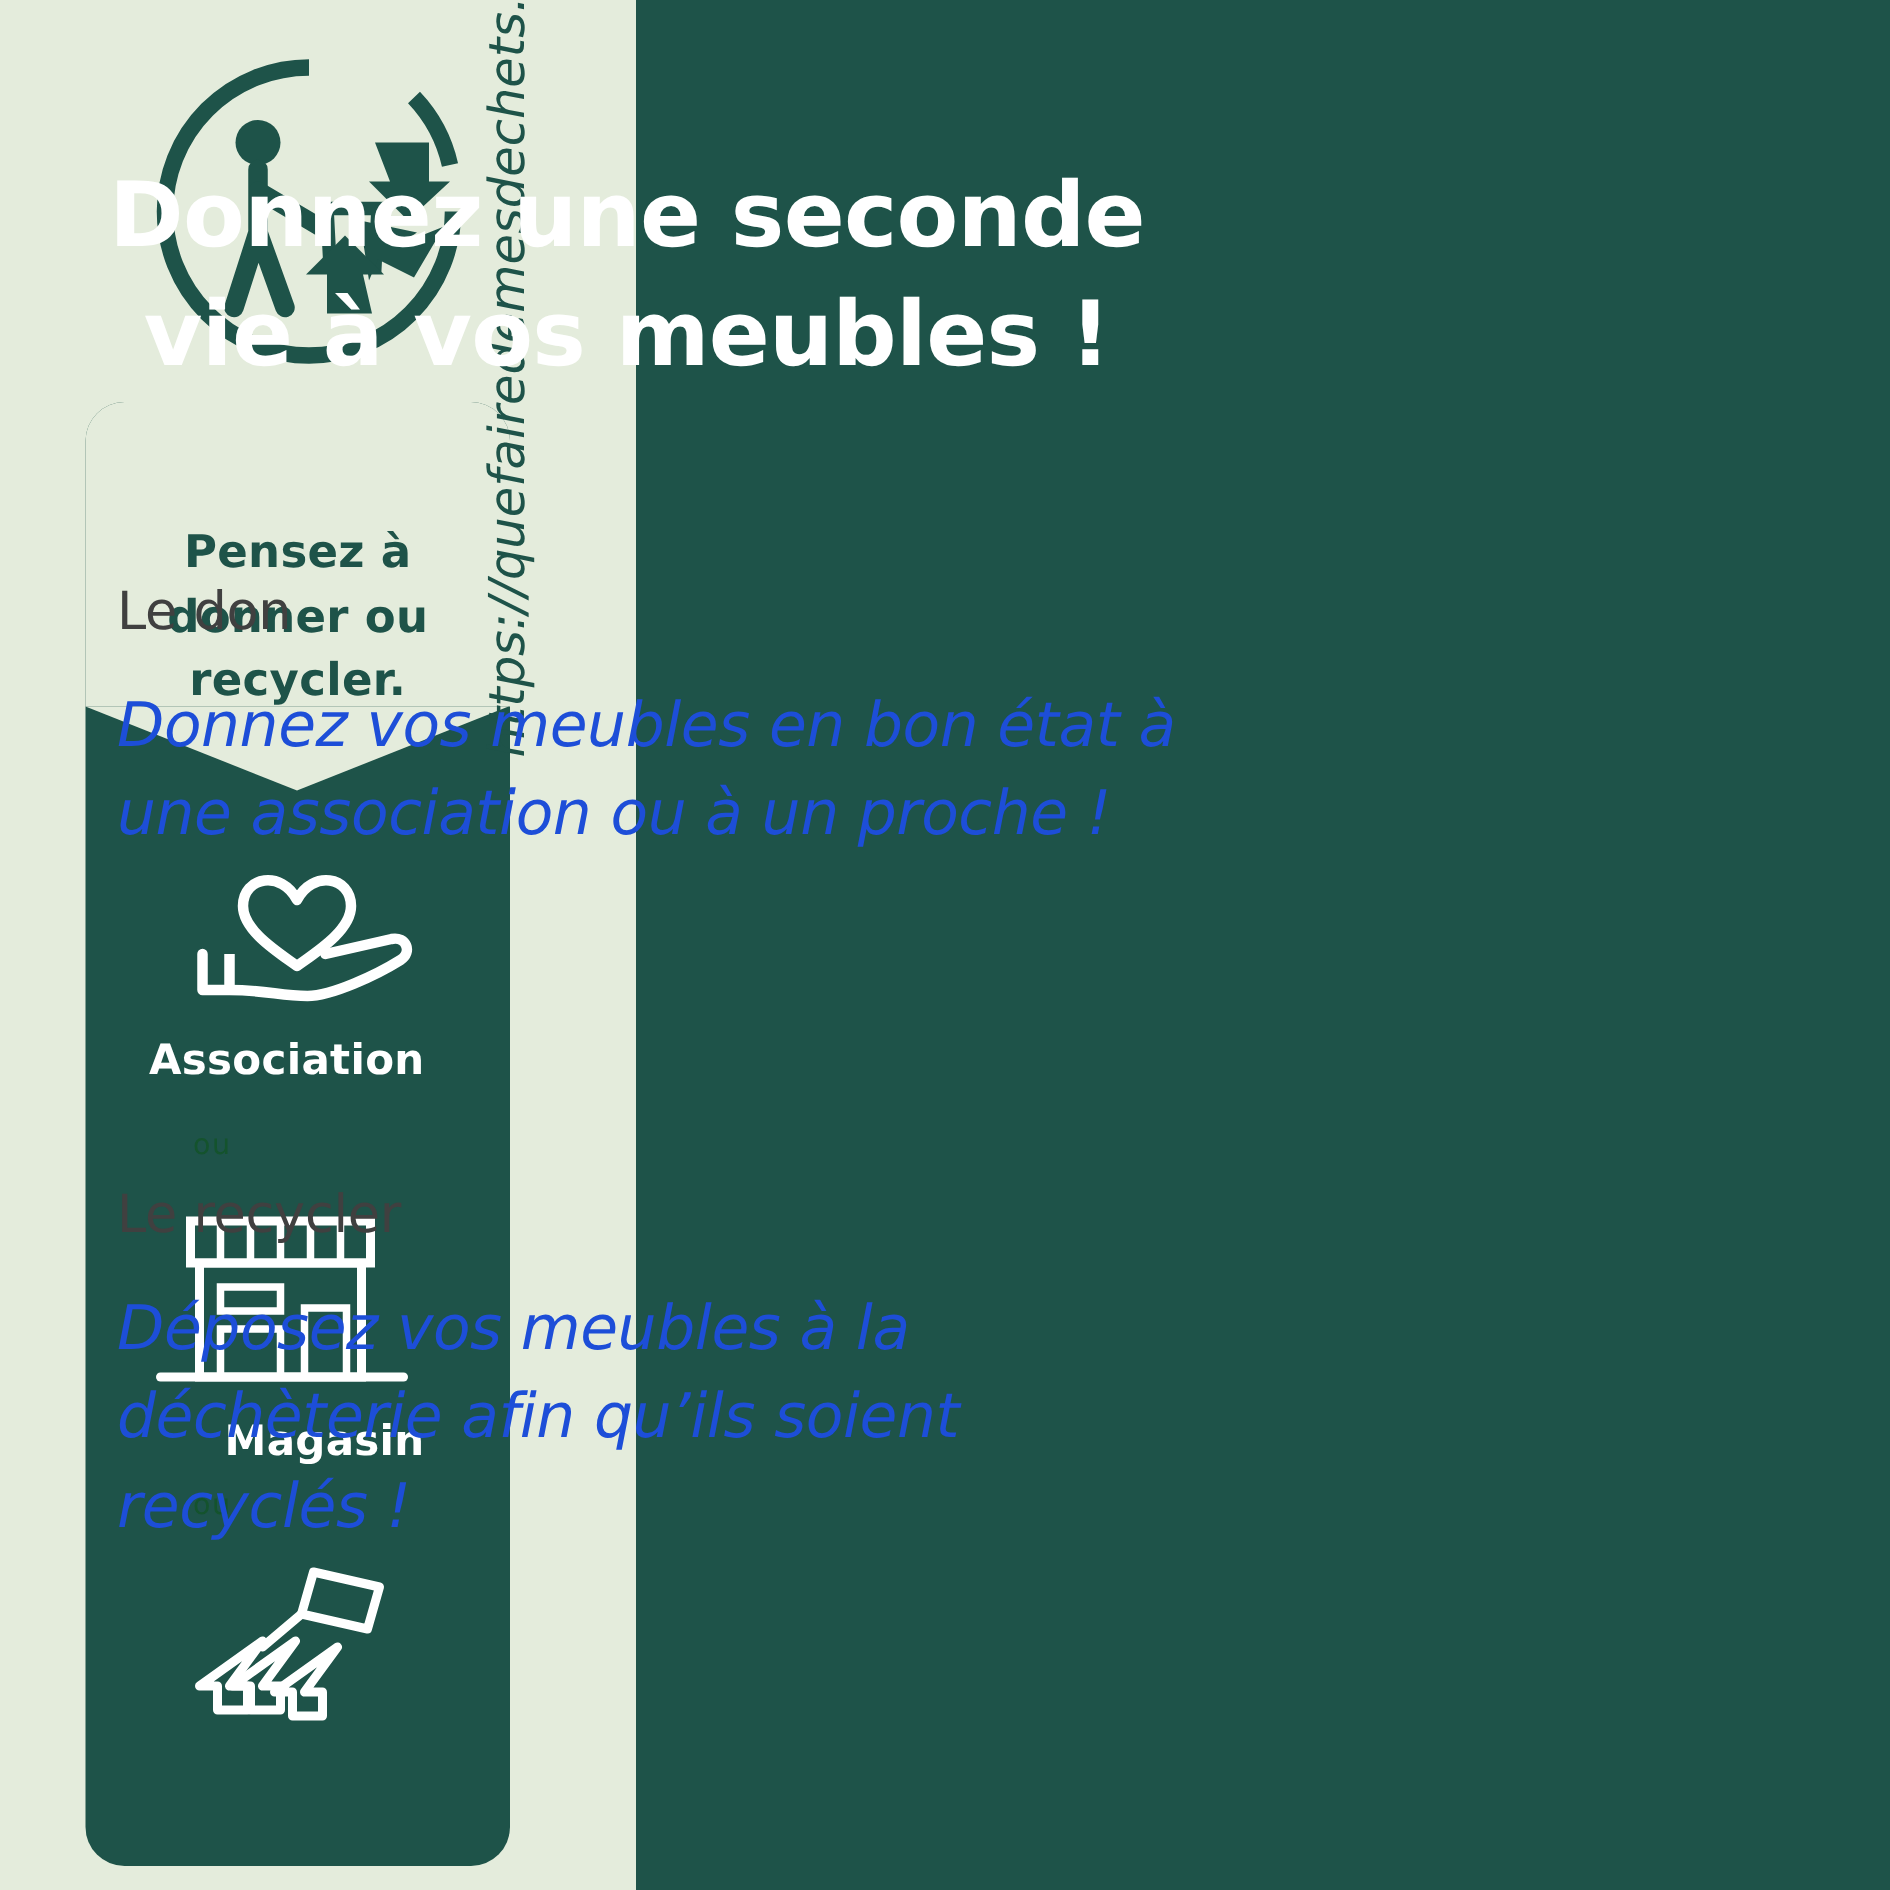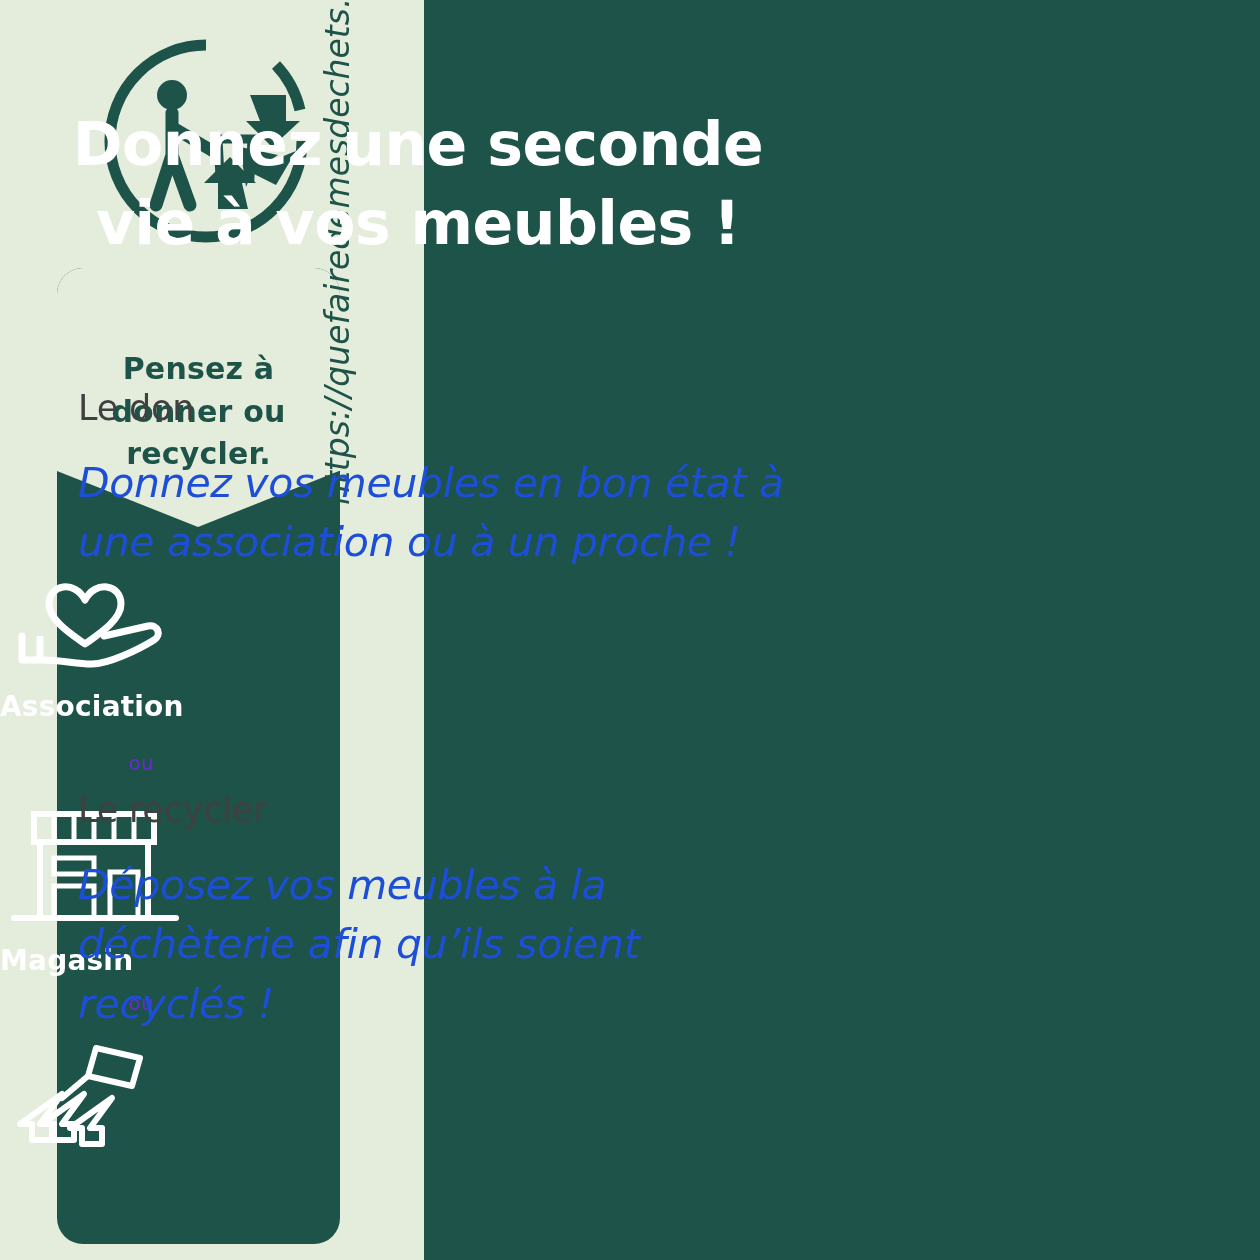--- a/index.html
+++ b/index.html
@@ -92,40 +92,40 @@
     font-weight: bold;
     line-height: 1.42;
     letter-spacing: 0.2px;
     margin-top: 40px;
   }
   
   .step {
     position: absolute;
     width: 283px;
     left: 0;
-    text-align: left;
+    text-align: right;
   }
   .step-icon {
     display: block;
     margin: 0 auto;
   }
   .step-label {
     display: block;
     color: #ffffff;
     font-size: 28px;
     font-weight: bold;
     margin-top: 14px;
     letter-spacing: 0.2px;
   }
   .sep-ou {
     position: absolute;
     width: 283px;
     left: 0;
     text-align: center;
-    color: #6d28d9;
+    color: #14532d;
     font-size: 19px;
     letter-spacing: 1px;
   }
   .step-assoc { top: 552px; }
   .ou-1       { top: 752px; }
   .step-mag   { top: 806px; }
   .ou-2       { top: 992px; }
   .step-dech  { top: 1036px; }
   
   .vertical-url {

